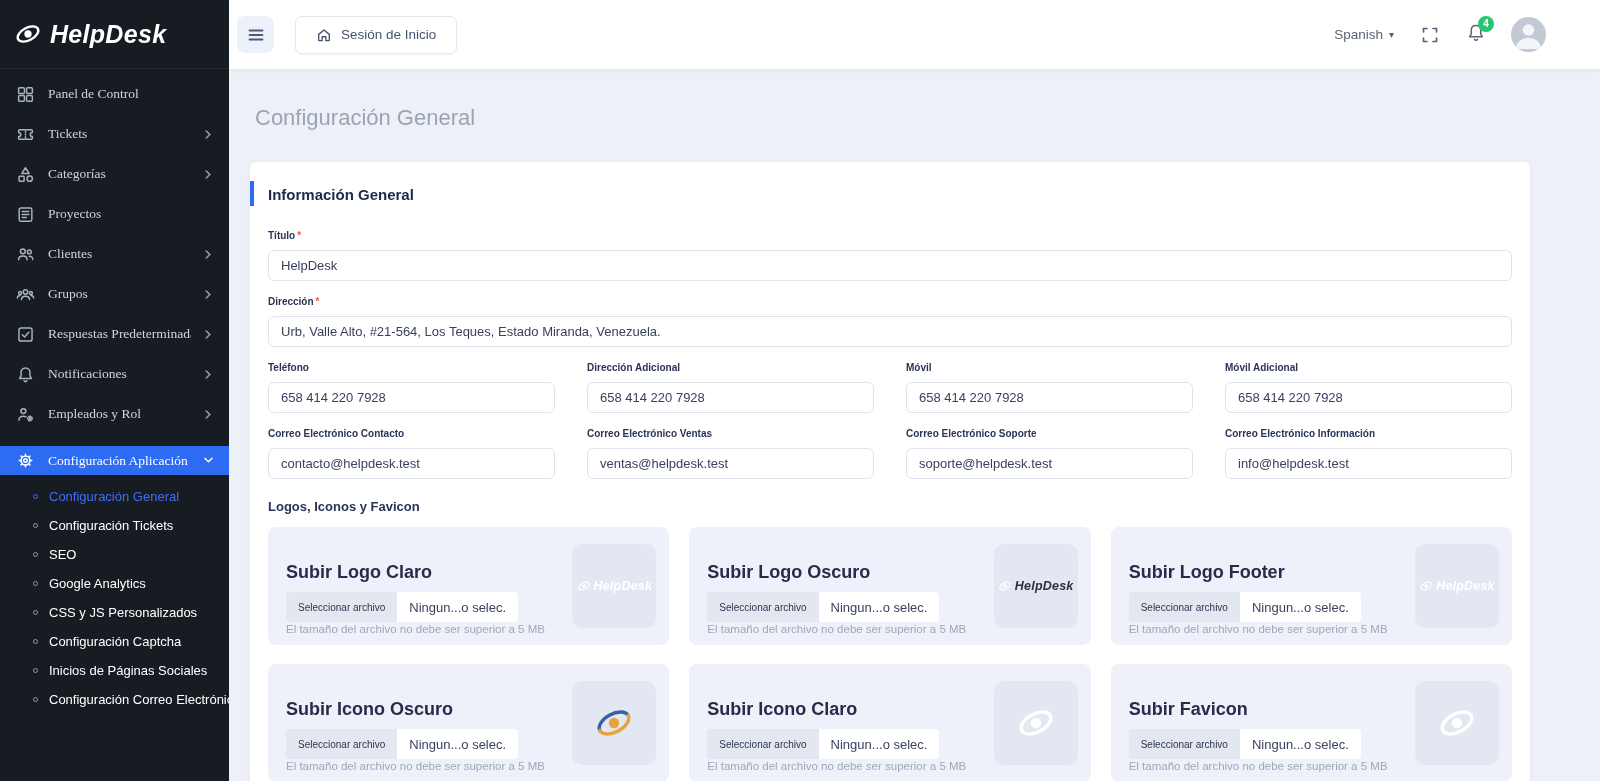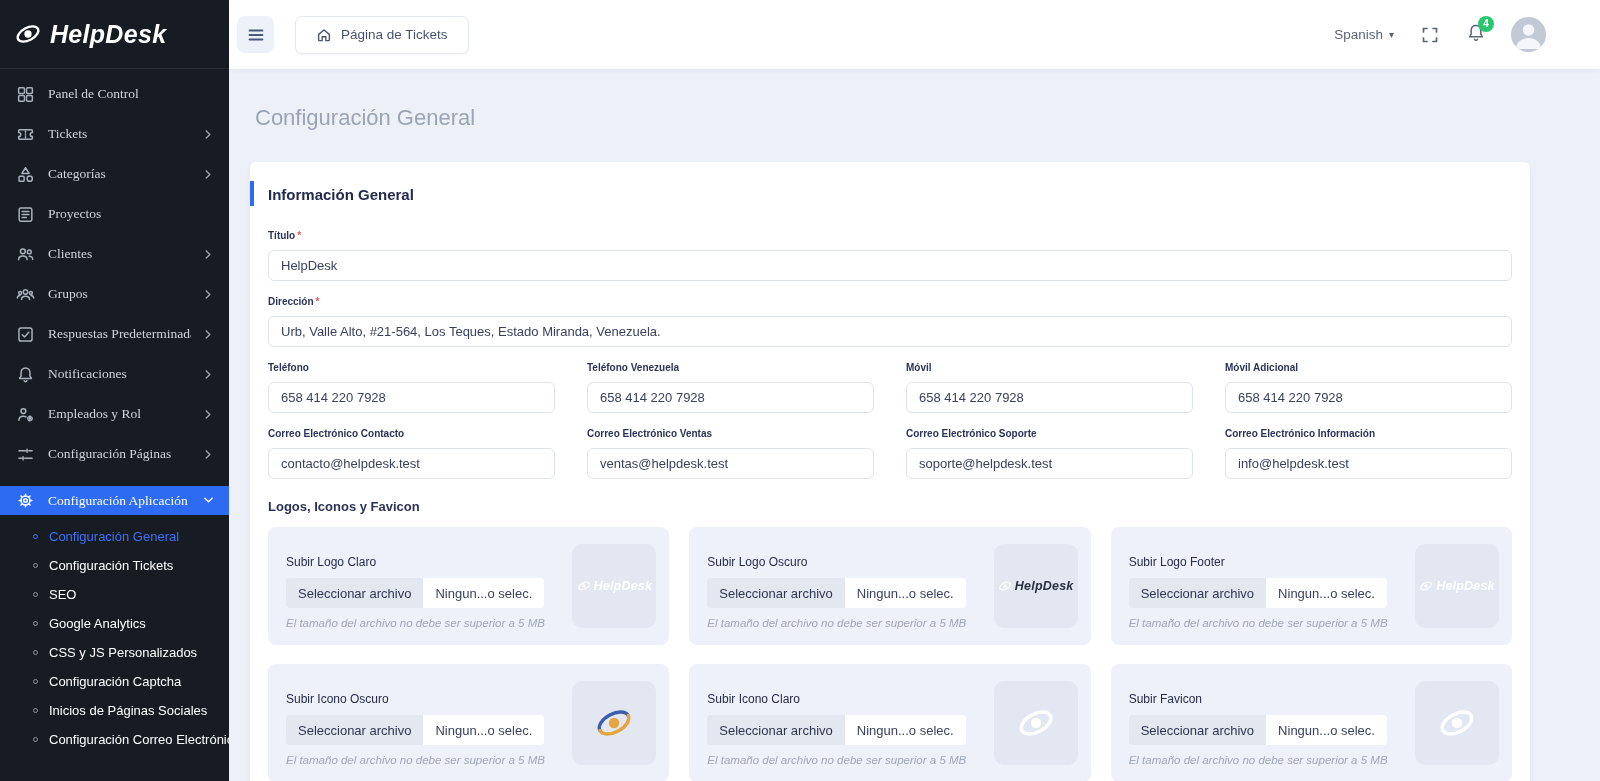--- a/index.html
+++ b/index.html
@@ -80,28 +80,28 @@
                 font-family:inherit; outline:none; }
   .field { margin-bottom:15px; }
   .grid-4 { display:grid; grid-template-columns:repeat(4,1fr); gap:32px; margin-bottom:15px; }
   .grid-4 .field { margin-bottom:0; }
 
   .logos-title { font-size:13px; font-weight:bold; color:#2b3358; margin:20px 0 13px; }
   .grid-3 { display:grid; grid-template-columns:repeat(3,1fr); gap:19px 20px; }
   .upload-card { background:#eef1f9; border-radius:8px; height:118px; padding:16px 13px 16px 18px;
                  display:flex; align-items:center; gap:14px; }
   .upload-left { flex:1; min-width:0; align-self:flex-start; }
-  .upload-title { font-size:12px; font-weight:normal; color:#262c49; margin-top:12px; }
+  .upload-title { font-size:18px; font-weight:bold; color:#262c49; margin-top:19px; }
   .file-input { margin-top:9px; display:inline-flex; height:30px; border-radius:4px;
                 overflow:hidden; cursor:pointer; }
-  .file-btn { background:#e3e7f0; color:#2f3650; font-size:13px; padding:0 12px;
+  .file-btn { background:#e3e7f0; color:#2f3650; font-size:10px; padding:0 12px;
               display:flex; align-items:center; white-space:nowrap; }
   .file-val { background:#fff; color:#3a4260; font-size:13px; padding:0 12px;
               display:flex; align-items:center; white-space:nowrap; }
-  .upload-helper { margin-top:9px; font-size:11.5px; font-style:italic; color:#9fa7b8; }
+  .upload-helper { margin-top:1px; font-size:11.5px; color:#9fa7b8; }
   .preview { width:84px; height:84px; border-radius:10px; background:#e2e7f2;
              display:grid; place-items:center; flex-shrink:0; }
   .mini-logo { display:flex; align-items:center; gap:3px; font-style:italic; font-weight:bold;
                font-size:12.5px; letter-spacing:.2px; }
   .mini-logo svg { width:14px; height:14px; }
   .logo-light { color:#fff; --c1:#fff; --c2:#fff; --c3:#fff; }
   .logo-dark  { color:#2b3040; --c1:#2b3040; --c2:#2b3040; --c3:#2b3040; }
   .swirl.big { width:40px; height:40px; }
   .icon-color { --c1:#3a5fa9; --c2:#e7a33e; --c3:#e7a33e; }
   .icon-light { --c1:#fff; --c2:#fff; --c3:#fff; }
@@ -229,29 +229,20 @@
             <path d="M2.8 14.4 c0-2.4 1.9-3.8 4.2-3.8 .9 0 1.8.2 2.5.6"></path>
             <circle cx="13.2" cy="12.8" r="2.1" stroke-dasharray="1.5 1.2"></circle>
             <circle cx="13.2" cy="12.8" r="0.7"></circle>
           </svg>
         <span class="nav-label">Empleados y Rol</span>
         <svg class="chev" viewBox="0 0 10 10">
             <path d="M2.5 1 l4 4 -4 4"></path>
           </svg>
       </div>
 
-      <div class="nav-item">
-        <svg class="nico" viewBox="0 0 18 18">
-            <path d="M2.8 5.4 h6.4 M12 5.4 h3.2 M10.5 3.9 v3 M2.8 12.6 h2.6 M8.2 12.6 h7 M6.7 11.1 v3"></path>
-          </svg>
-        <span class="nav-label">Configuración Páginas</span>
-        <svg class="chev" viewBox="0 0 10 10">
-            <path d="M2.5 1 l4 4 -4 4"></path>
-          </svg>
-      </div>
 
       <div class="nav-item active">
         <svg class="nico" viewBox="0 0 18 18">
             <circle cx="9" cy="9" r="4.2"></circle>
             <circle cx="9" cy="9" r="1.7"></circle>
             <path d="M13.2 9 h1.8 M12 12 l1.3 1.3 M9 13.2 v1.8 M6 12 l-1.3 1.3 M4.8 9 H3 M6 6 L4.7 4.7 M9 4.8 V3 M12 6 l1.3-1.3"></path>
           </svg>
         <span class="nav-label">Configuración Aplicación</span>
         <svg class="chev down" viewBox="0 0 10 10">
             <path d="M2.5 1 l4 4 -4 4"></path>
@@ -300,21 +291,21 @@
     <header class="topbar">
       <button class="hamburger">
         <svg viewBox="0 0 18 18">
             <path d="M2.5 4.5 h13 M2.5 9 h13 M2.5 13.5 h13"></path>
           </svg>
       </button>
       <button class="home-btn">
         <svg viewBox="0 0 18 18">
             <path d="M3 8.3 L9 3.3 l6 5 V14.6 a.8.8 0 0 1 -.8.8 h-3.1 V11 H6.9 v4.4 H3.8 a.8.8 0 0 1 -.8 -.8 z"></path>
           </svg>
-        <span>Página de Tickets</span>
+        <span>Sesión de Inicio</span>
       </button>
       <div class="topbar-spacer"></div>
       <div class="lang">
         <span>Spanish</span>
         <span class="caret">▾</span>
       </div>
       <button class="iconbtn fs-btn">
         <svg viewBox="0 0 18 18">
             <path d="M2.5 6 V2.5 H6 M12 2.5 h3.5 V6 M15.5 12 v3.5 H12 M6 15.5 H2.5 V12"></path>
           </svg>
@@ -354,21 +345,21 @@
           </div>
           <input class="text-input" type="text" readonly="" value="Urb, Valle Alto, #21-564, Los Teques, Estado Miranda, Venezuela." style="">
         </div>
 
         <div class="grid-4">
           <div class="field">
             <div class="label">Teléfono</div>
             <input class="text-input" type="text" readonly="" value="658 414 220 7928" style="">
           </div>
           <div class="field">
-            <div class="label">Teléfono Venezuela</div>
+            <div class="label">Dirección Adicional</div>
             <input class="text-input" type="text" readonly="" value="658 414 220 7928" style="">
           </div>
           <div class="field">
             <div class="label">Móvil</div>
             <input class="text-input" type="text" readonly="" value="658 414 220 7928" style="">
           </div>
           <div class="field">
             <div class="label">Móvil Adicional</div>
             <input class="text-input" type="text" readonly="" value="658 414 220 7928" style="">
           </div>

